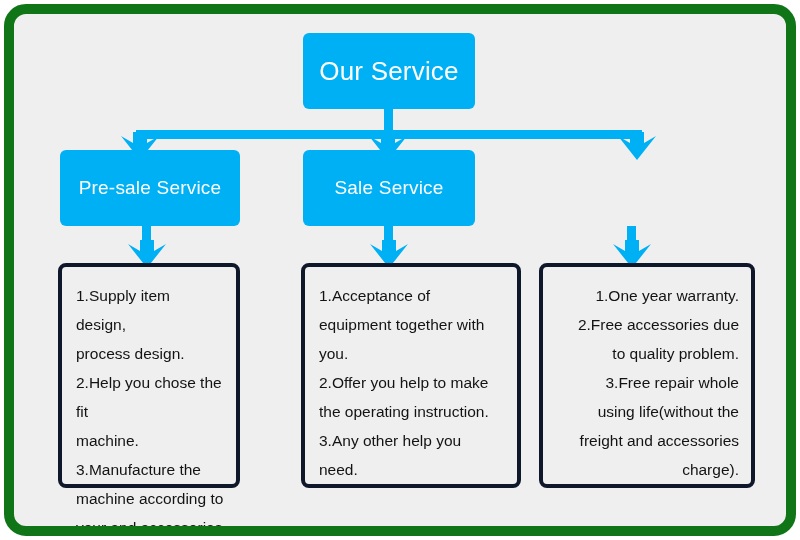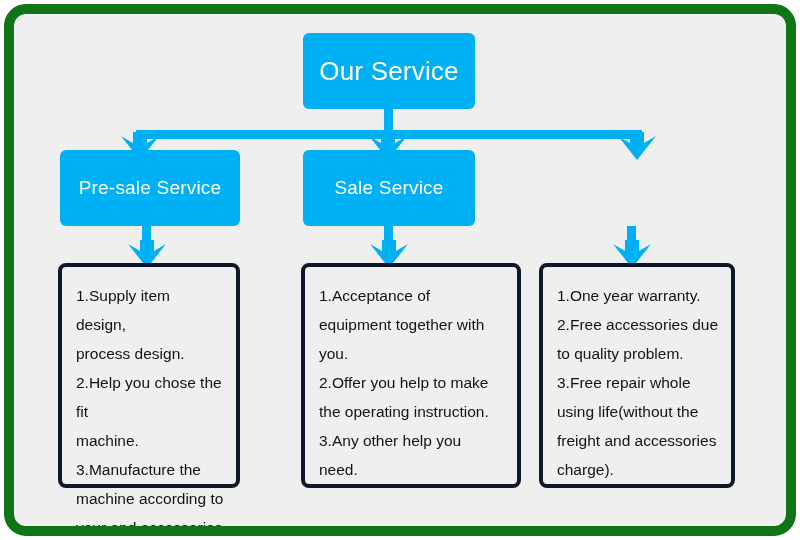--- a/index.html
+++ b/index.html
@@ -118,21 +118,21 @@
     border: 4px solid #0f172a;
     border-radius: 8px;
     background: #efefef;
     padding: 14px 12px 10px 14px;
     color: #131313;
     font-size: 15.5px;
     line-height: 29px;
   }
   #box-presale   { left: 44px;  width: 182px; }
   #box-sale      { left: 287px; width: 220px; }
-  #box-aftersale { left: 525px; width: 196px; }
+  #box-aftersale { left: 525px; width: 216px; text-align: right; }
 
   .textbox p {
     margin: 0;
     white-space: pre-line;
   }
 </style>
 </head>
 <body>
 
 <div id="frame">

